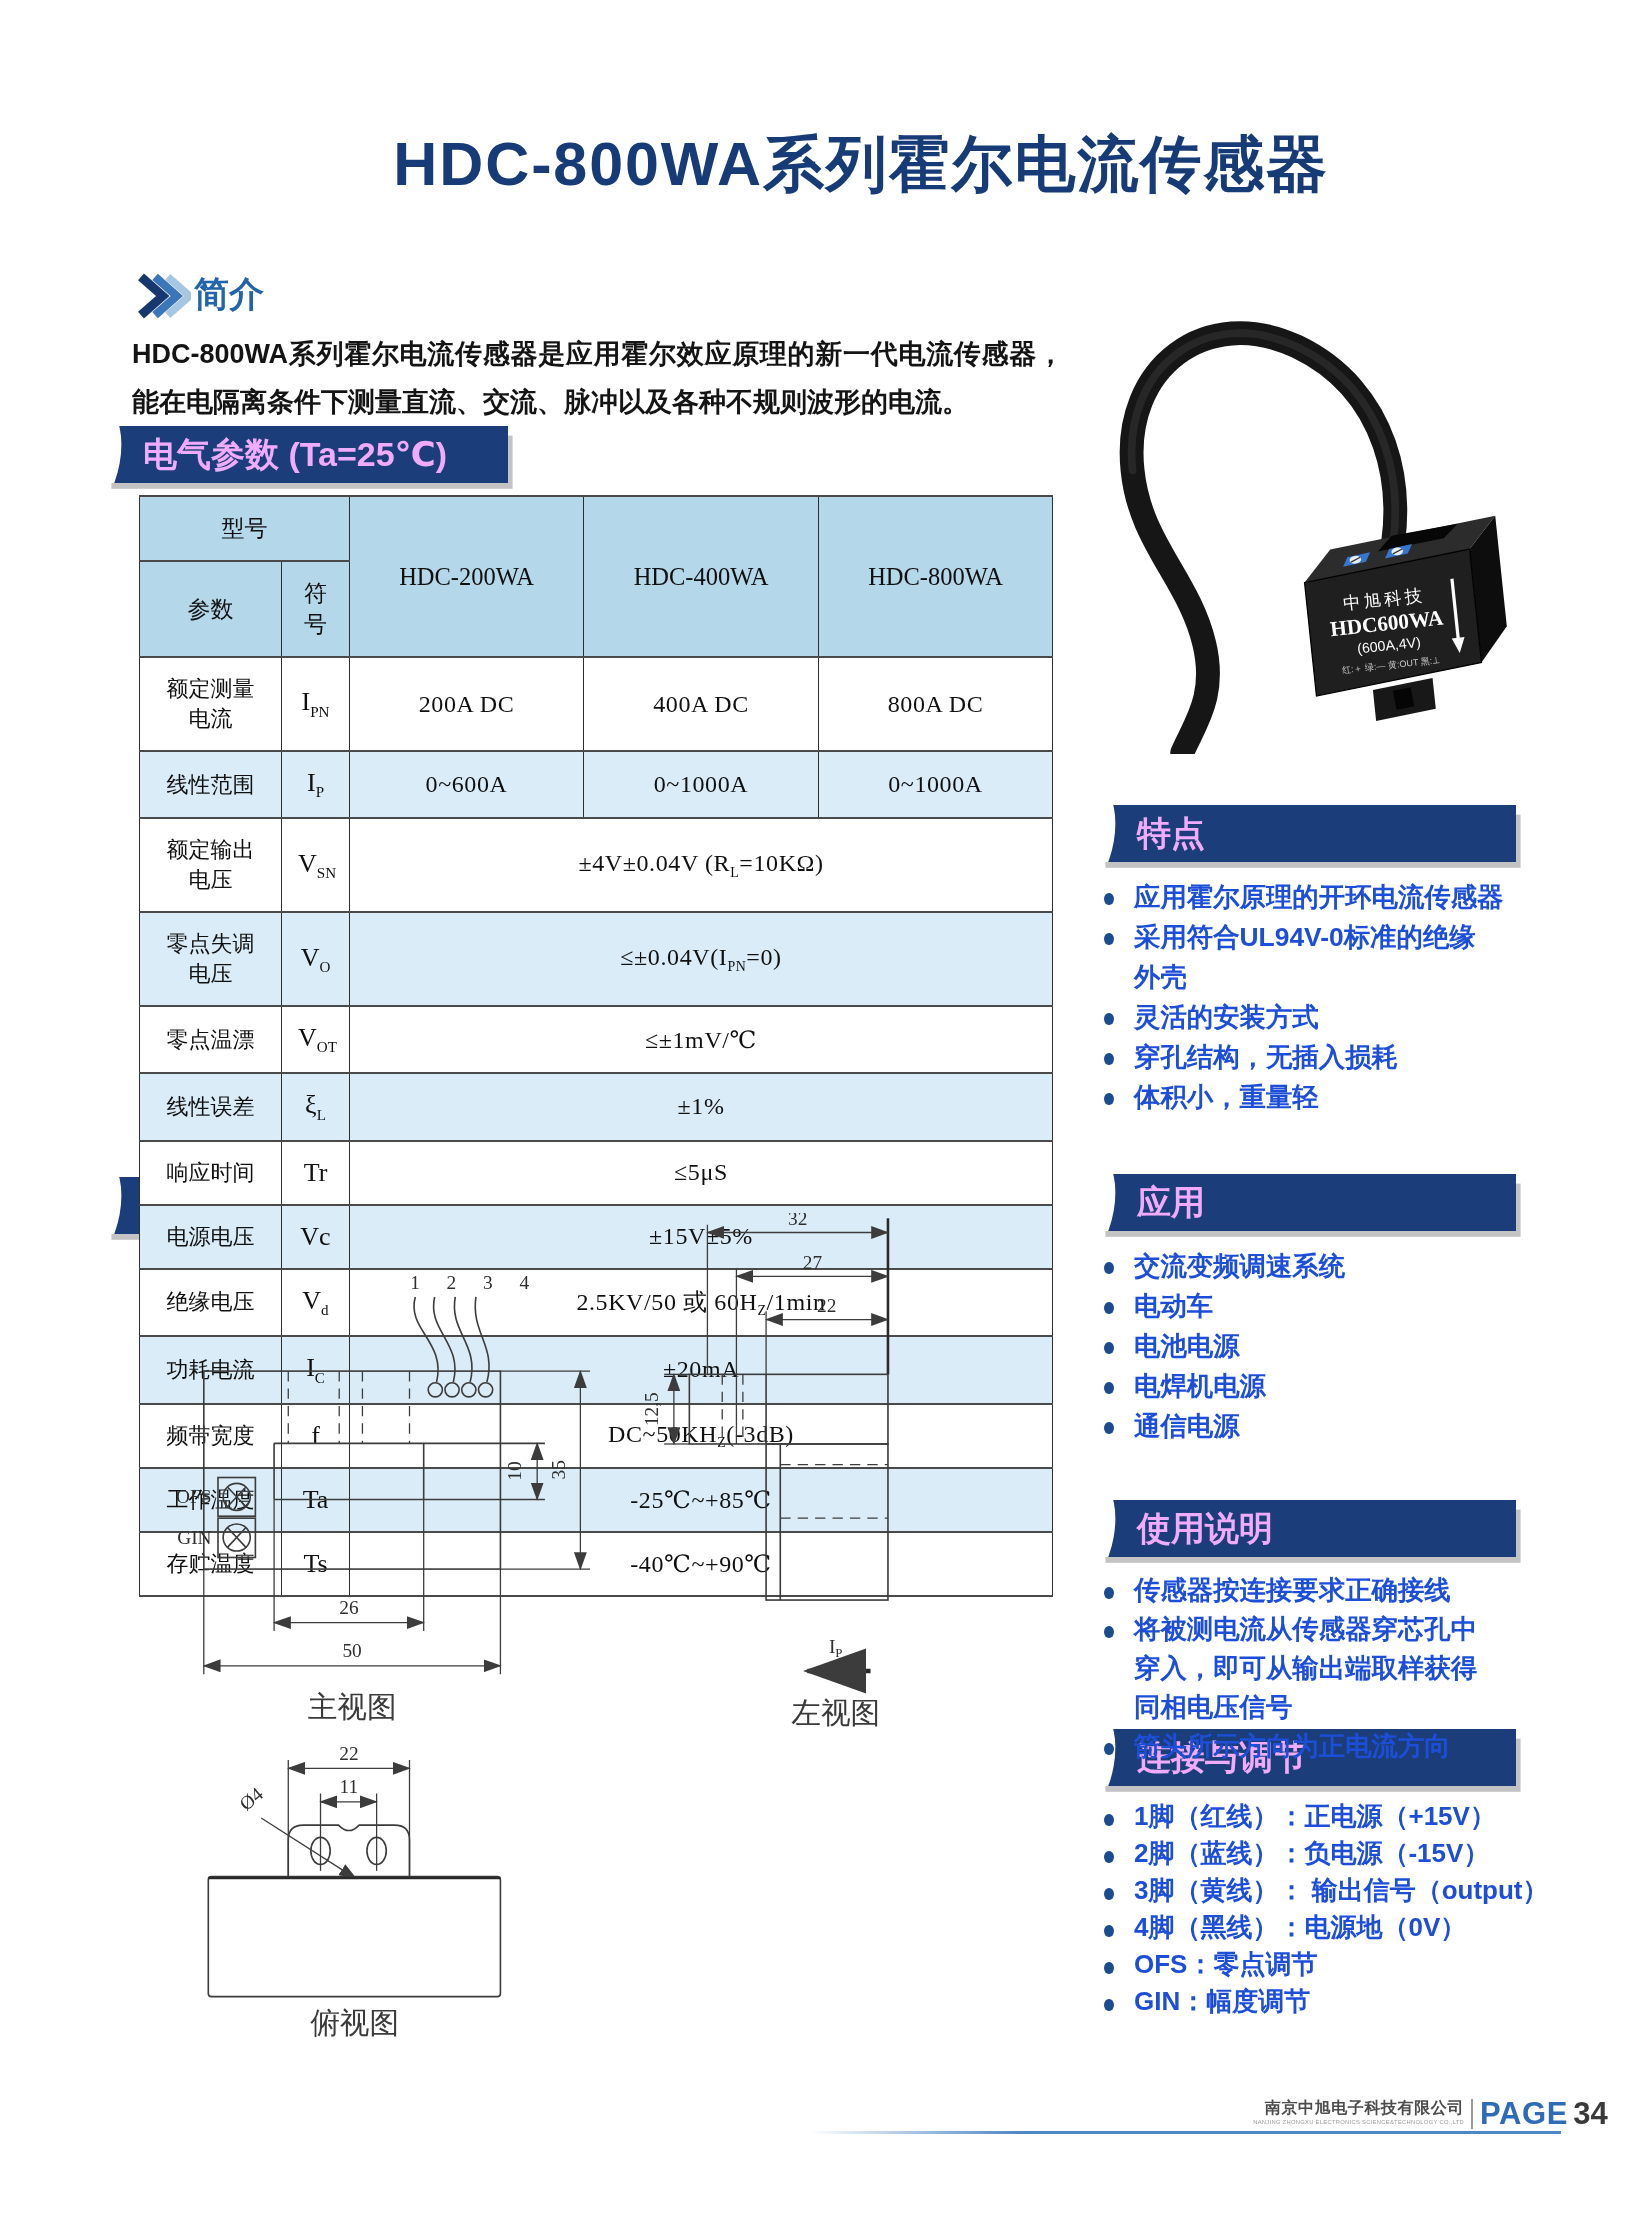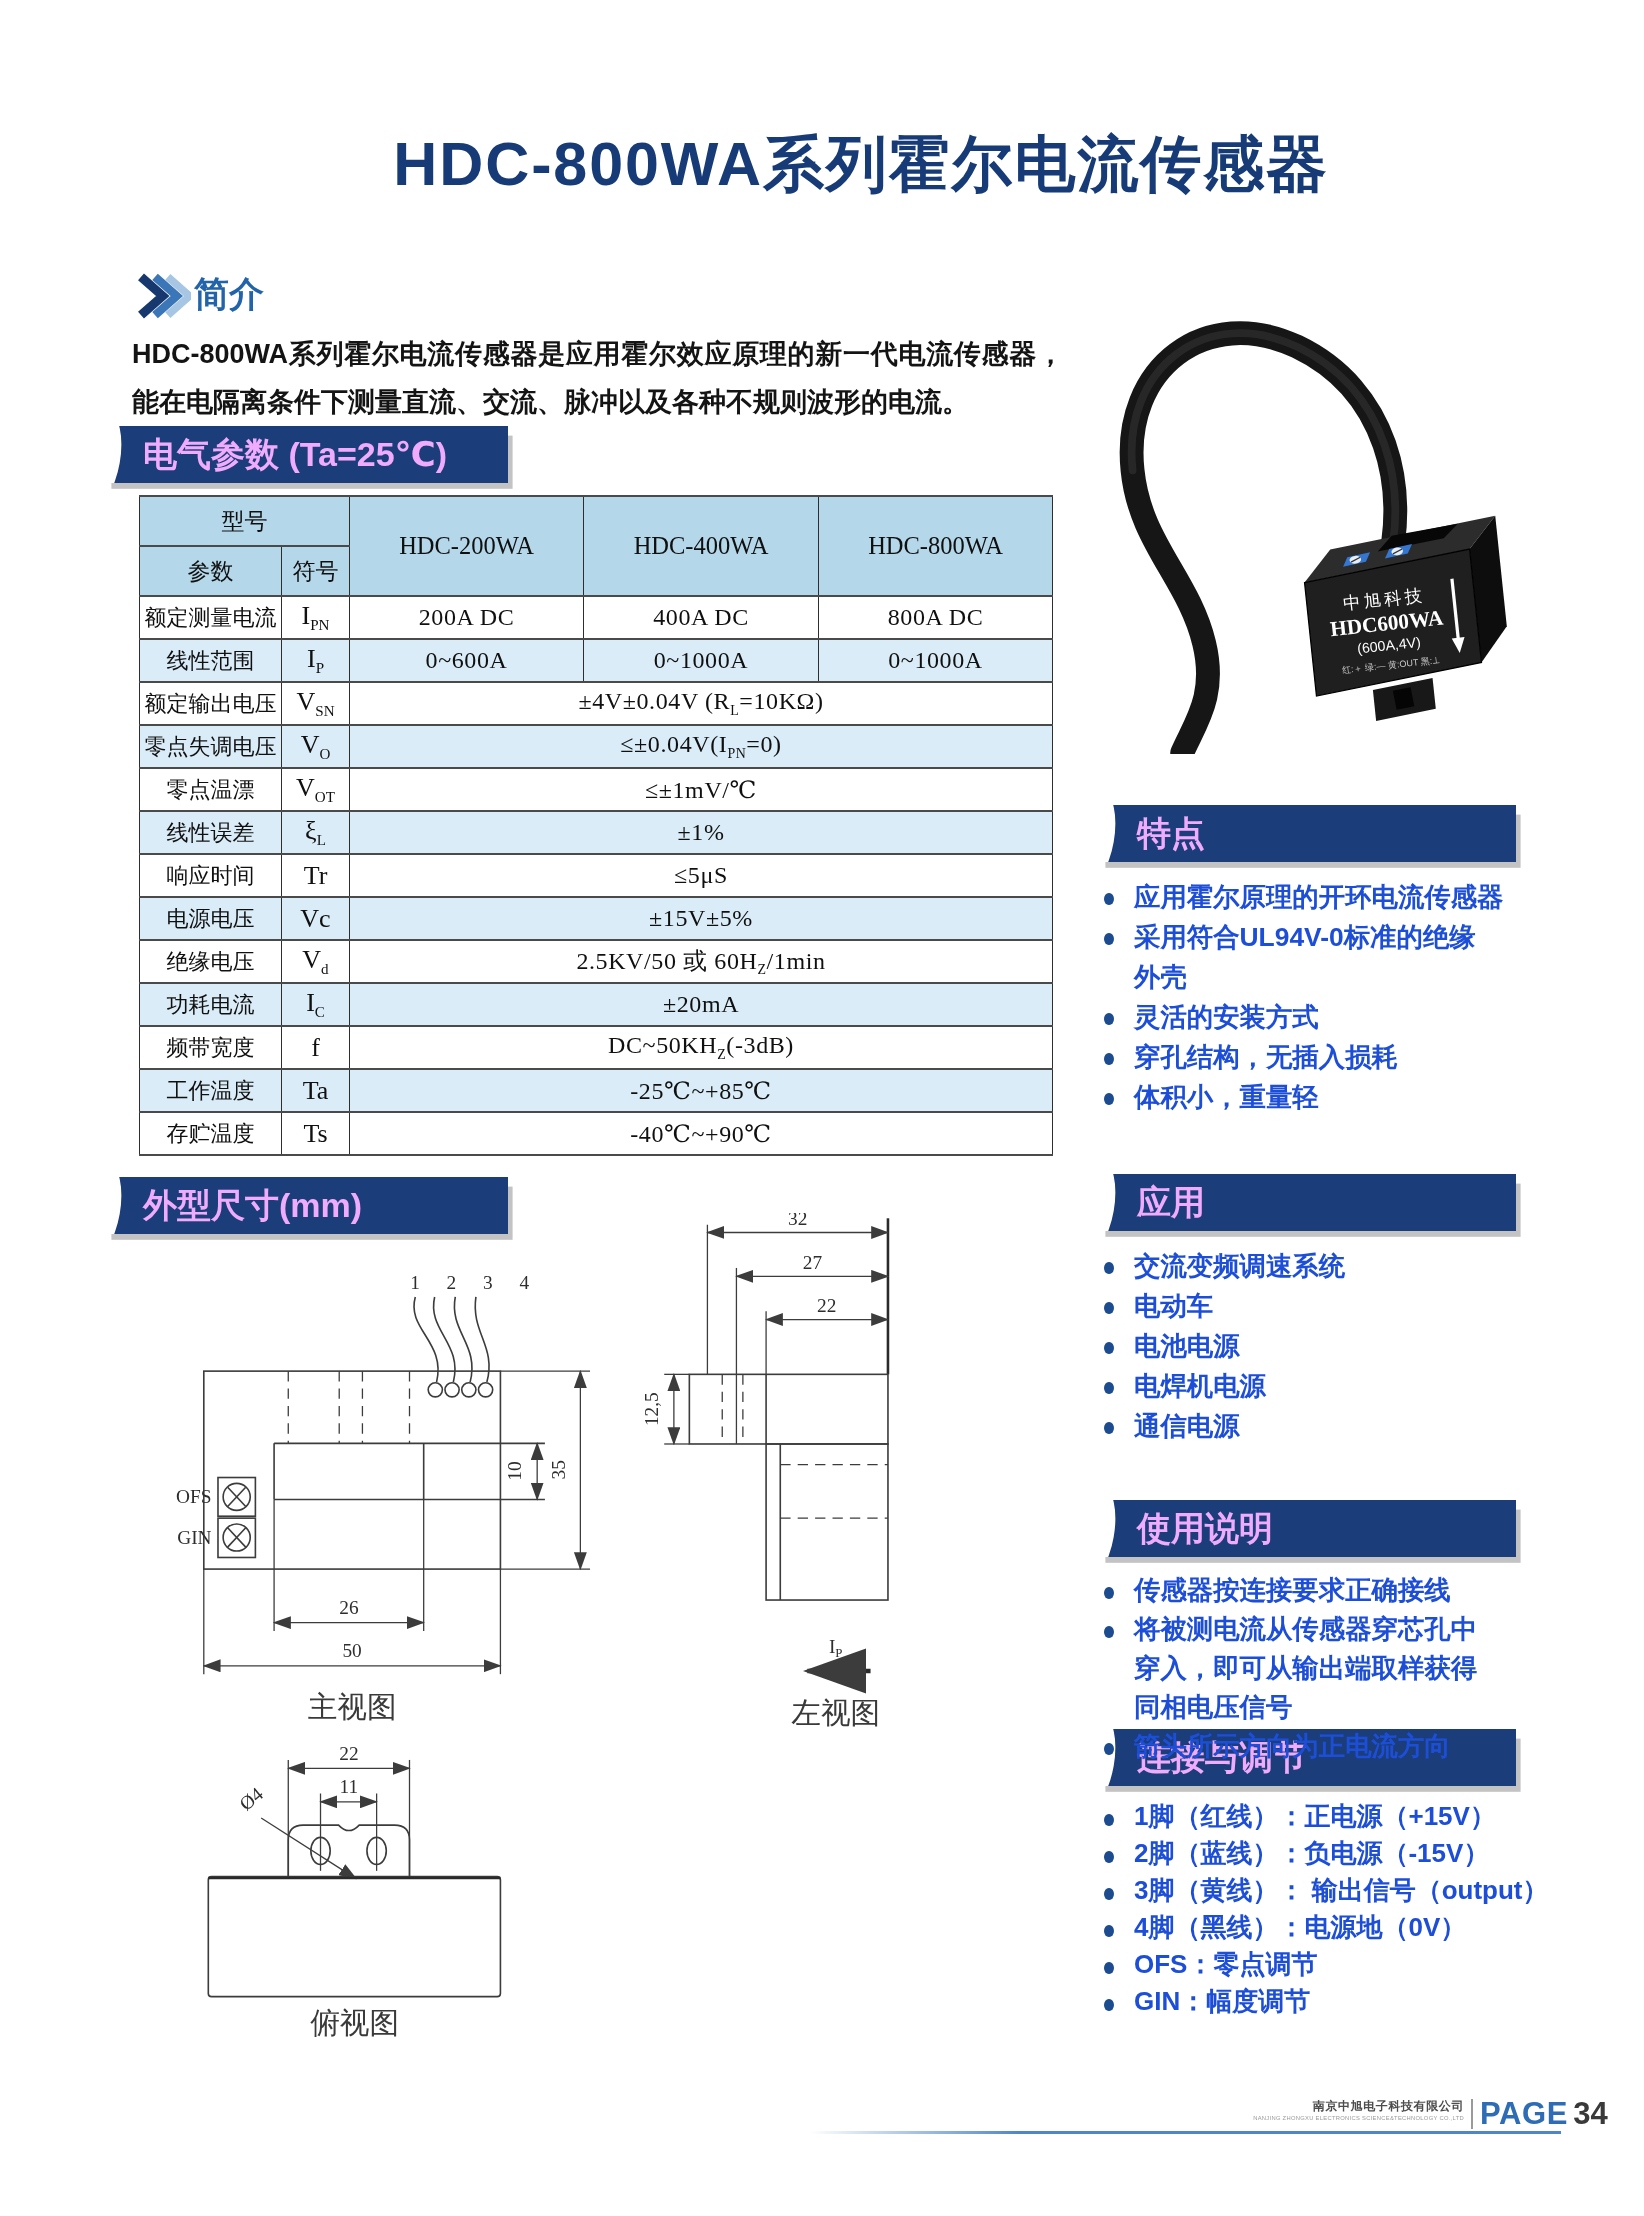--- a/index.html
+++ b/index.html
@@ -30,21 +30,21 @@
   #banner-applications{left:1097px;top:1174px;width:419px;}
   #banner-usage{left:1097px;top:1500px;width:419px;}
   #banner-connection{left:1097px;top:1729px;width:419px;}
 
   
   #param-table{left:139px;top:495px;}
   table.params{border-collapse:collapse;table-layout:fixed;width:913px;
     font-family:"Liberation Serif","DejaVu Serif",serif;}
   table.params th,table.params td{border-left:1.3px solid #2e2e2e;border-right:1.3px solid #2e2e2e;
     border-top:2.6px solid #4a4a4a;border-bottom:2.6px solid #4a4a4a;
-    text-align:center;vertical-align:middle;padding:1px;color:#101010;}
+    text-align:center;vertical-align:middle;padding:16px;color:#101010;}
   table.params thead th{background:#b5d7ea;font-weight:400;}
   table.params thead tr{height:50px;}
   table.params tbody tr{height:43px;background:#ffffff;}
   table.params tbody tr:nth-child(even){background:#daecf7;}
   th.corner-top{font-size:23px;}
   th.corner-sub{font-size:23px;}
   th.model{font-size:24.5px;}
   td.p{font-size:22px;font-family:"Liberation Sans","DejaVu Sans",sans-serif;}
   td.s{font-size:26px;}
   td.v{font-size:24px;letter-spacing:0.6px;}
@@ -58,21 +58,21 @@
     background:#1c4c8f;}
   #features-list{top:877px;}
   #applications-list{top:1246px;}
   #usage-list{top:1571px;}
   #usage-list .b-line{line-height:39px;}
   #connection-list{top:1798px;}
   #connection-list .b-line{font-size:26px;line-height:37px;}
 
   
   #footer-company{left:1206px;top:2098px;width:258px;text-align:right;color:#4c4c4c;}
-  #footer-company .cname{font-size:12px;font-weight:800;letter-spacing:0.6px;}
+  #footer-company .cname{font-size:16px;font-weight:800;letter-spacing:0.6px;}
   #footer-company .cen{font-size:5.8px;color:#9a9a9a;letter-spacing:0.3px;}
   #footer-divider{left:1471px;top:2099px;width:1.9px;height:30px;background:#9a9a9a;}
   #footer-page{left:1480px;top:2096px;font-size:31px;font-weight:800;white-space:nowrap;}
   #footer-page .pg{color:#2e6cb5;letter-spacing:0.6px;}
   #footer-page .num{color:#3a3a3a;margin-left:5.2px;}
   #footer-line{left:810px;top:2131px;width:751px;height:2.6px;
     background:linear-gradient(to right,rgba(95,140,200,0),#4f86c6 28%,#4f86c6);}
 
   
   #drawings{left:129px;top:1213px;}

